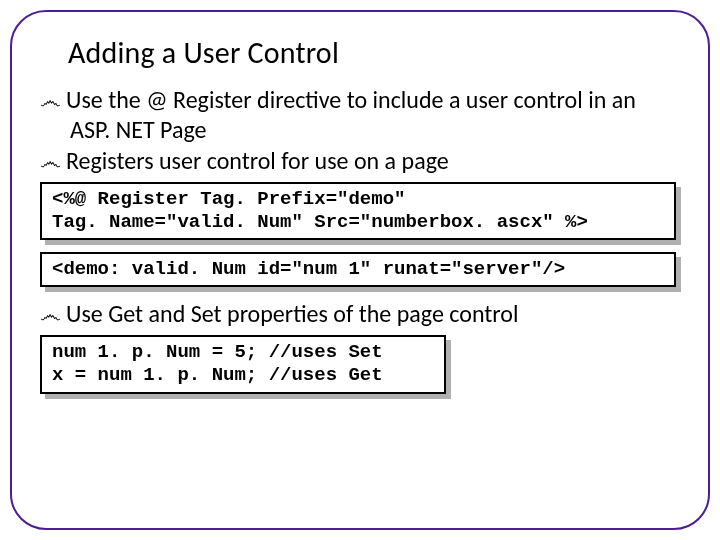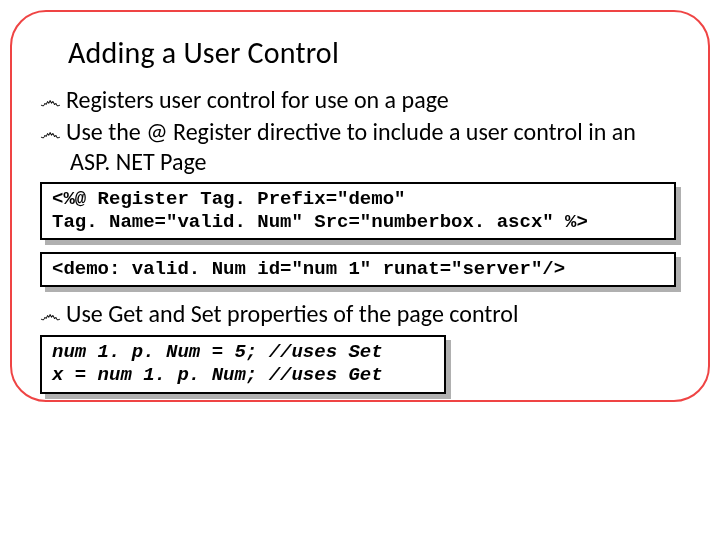--- a/index.html
+++ b/index.html
@@ -8,23 +8,23 @@
     width: 720px;
     height: 540px;
     background: #fff;
     font-family: Calibri, "Segoe UI", Arial, sans-serif;
     color: #000;
   }
   .slide {
     position: relative;
     box-sizing: border-box;
     width: 700px;
-    height: 392px;
+    height: 520px;
     margin: 10px;
-    border: 2px solid #ef4444;
+    border: 2px solid #4c1d95;
     border-radius: 36px;
     padding: 18px 28px 18px 28px;
   }
   .title {
     font-size: 30px;
     font-weight: 400;
     margin: 4px 0 14px 28px;
     letter-spacing: 0.2px;
   }
   .bullets {
@@ -71,37 +71,37 @@
     border: 2px solid #000;
     padding: 4px 10px 4px 10px;
     font-family: "Courier New", Courier, monospace;
     font-weight: bold;
     font-size: 19px;
     line-height: 1.22;
     white-space: pre;
   }
   .cb1 { width: 636px; }
   .cb2 { width: 636px; }
-  .cb3 { width: 406px; font-style: italic; }
+  .cb3 { width: 406px; }
 </style>
 </head>
 <body>
 
 <div class="slide">
 
   <div class="title">Adding a User Control</div>
 
   <ul class="bullets">
 
     <li>
-      <span class="bullet-mark">෴</span><span>Registers user control for use on a page</span>
+      <span class="bullet-mark">෴</span><span>Use the @ Register directive to include a user control in an ASP. NET Page</span>
     </li>
 
     <li>
-      <span class="bullet-mark">෴</span><span>Use the @ Register directive to include a user control in an ASP. NET Page</span>
+      <span class="bullet-mark">෴</span><span>Registers user control for use on a page</span>
     </li>
 
     <div class="codebox-wrap">
       <div class="codebox cb1">
         <div class="shadow"></div>
         <pre>&lt;%@ Register Tag. Prefix="demo"
 Tag. Name="valid. Num" Src="numberbox. ascx" %&gt;</pre>
       </div>
     </div>
 

